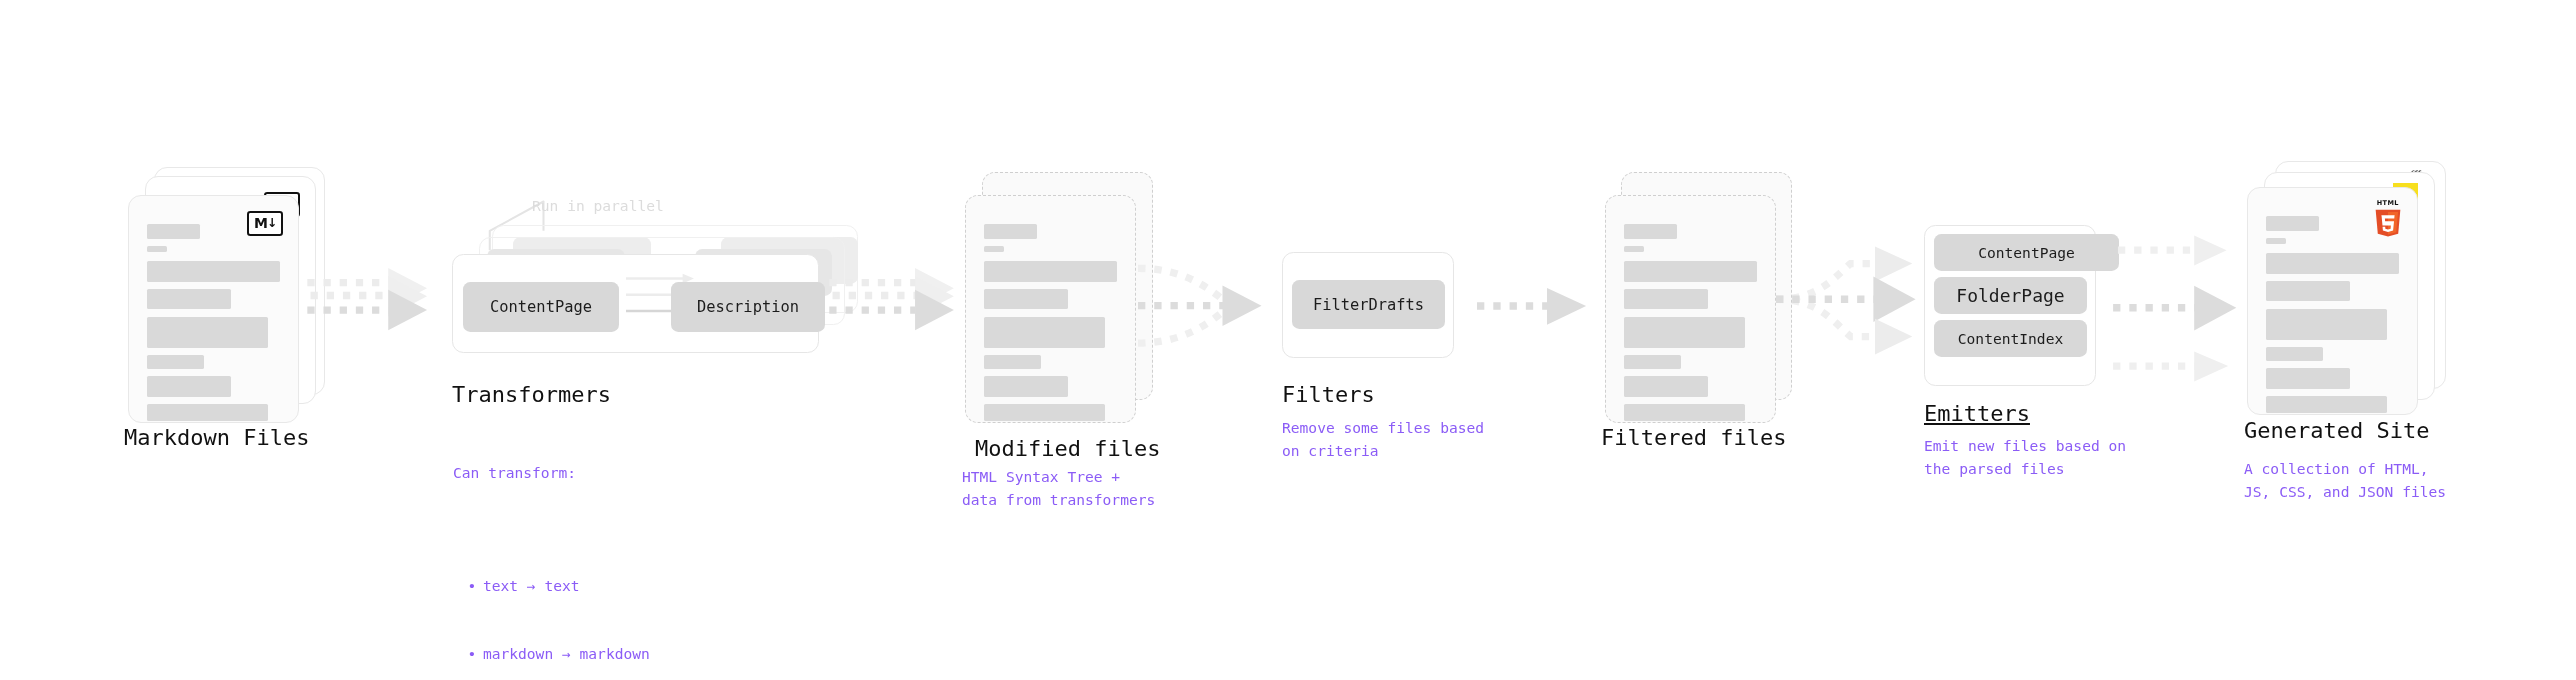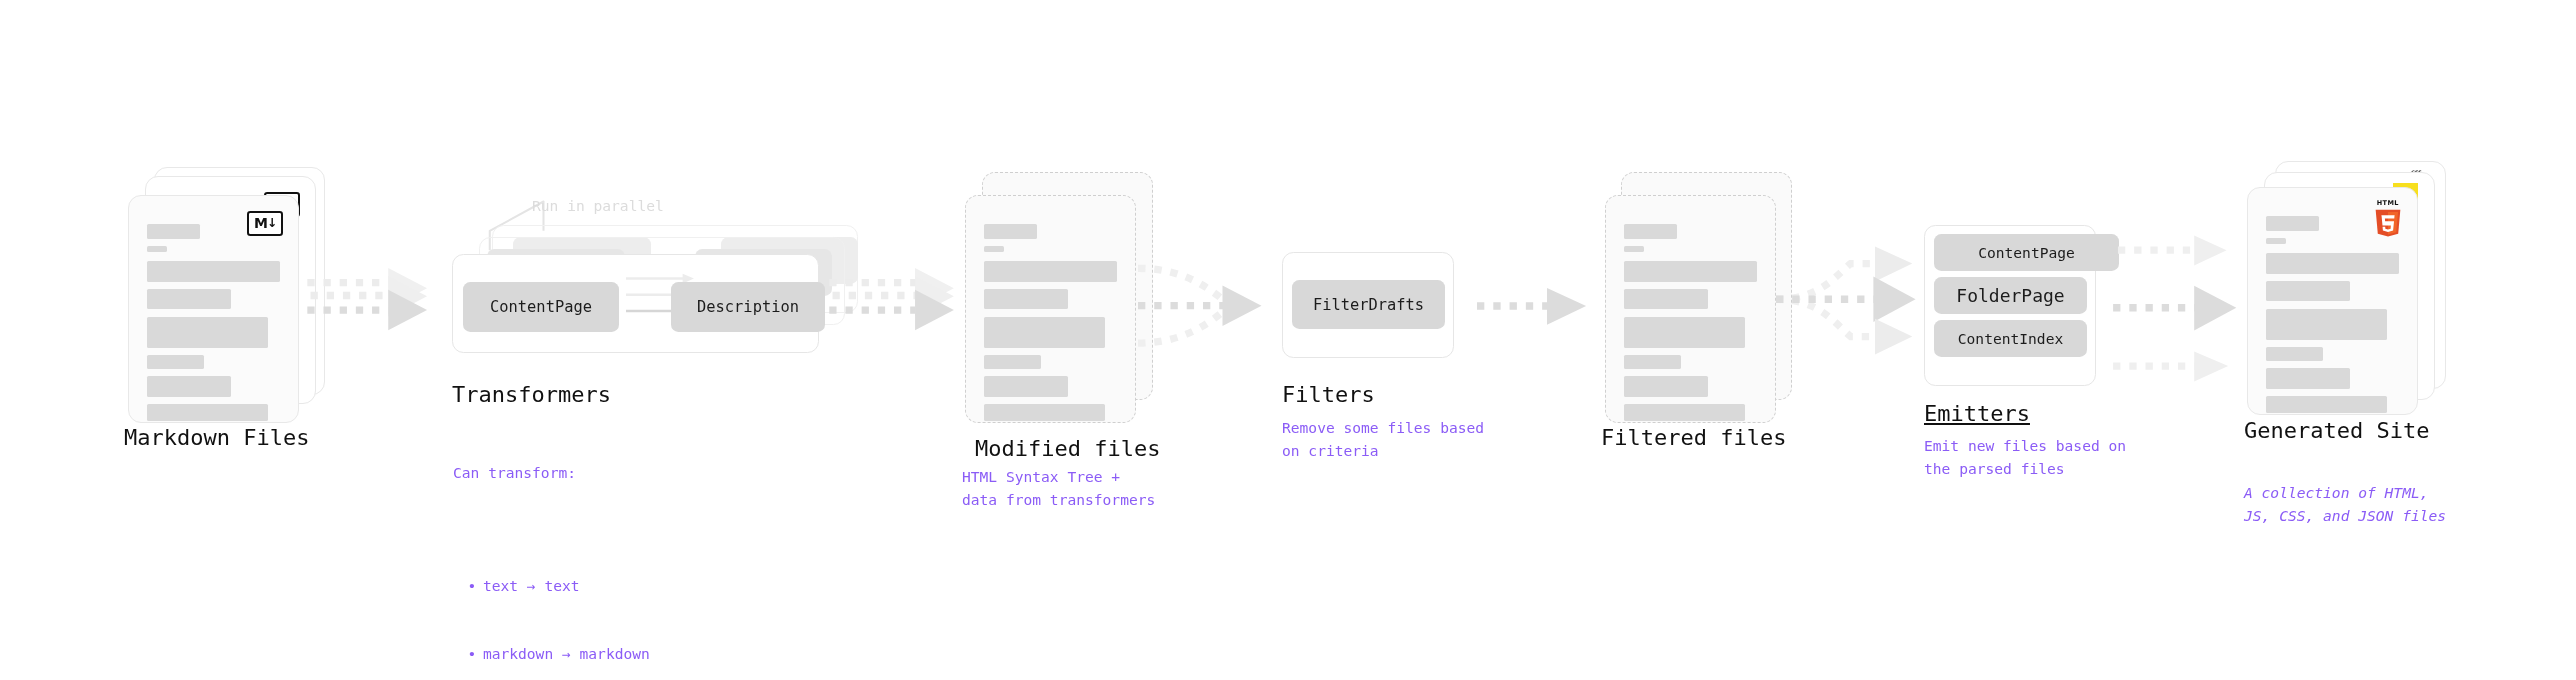--- a/index.html
+++ b/index.html
@@ -348,18 +348,18 @@
         <div class="line" style="width:100%;height:20.3px;"></div>
         <div class="line" style="width:63%;height:20.3px;"></div>
         <div class="line" style="width:91%;height:31px;"></div>
         <div class="line" style="width:43%;height:14px;"></div>
         <div class="line" style="width:63%;height:21px;"></div>
         <div class="line" style="width:91%;height:16.3px;"></div>
       </div>
     </div>
 
     <div class="title" style="left:2244px;top:418px;">Generated Site</div>
-    <div class="sub" style="left:2244px;top:482px;font-style:italic;">A collection of HTML,
+    <div class="sub" style="left:2244px;top:458px;">A collection of HTML,
 JS, CSS, and JSON files</div>
   </div>
 
 </div>
 
 
 </body></html>

